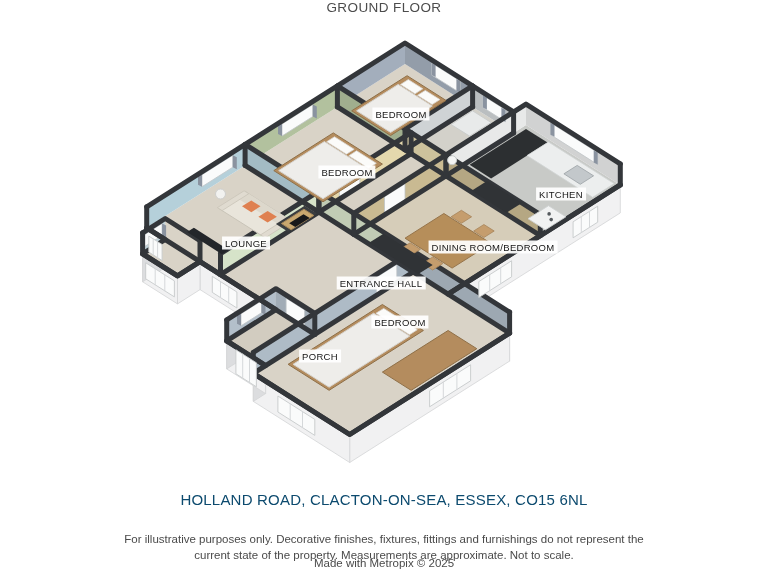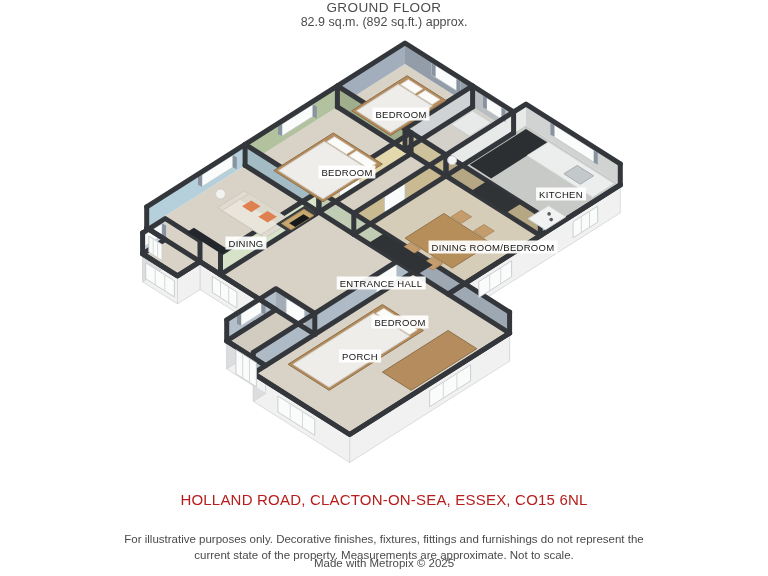--- a/index.html
+++ b/index.html
@@ -6,31 +6,30 @@
   #stage{position:relative;width:768px;height:576px;overflow:hidden;background:#fff;
          font-family:"Liberation Sans","DejaVu Sans",sans-serif;}
   .hdr{position:absolute;left:0;width:768px;text-align:center;color:#4c4c4c;}
   #title{top:0px;font-size:13.5px;letter-spacing:.4px;}
   #area{top:15px;font-size:12.5px;}
   #plan-svg{position:absolute;left:0;top:0;}
   .room-chip{position:absolute;transform:translate(-50%,-50%);background:rgba(255,255,255,.93);
     color:#151515;font-size:9.5px;font-weight:normal;letter-spacing:.3px;padding:1px 3px;
     white-space:nowrap;z-index:5;}
   .ftr{position:absolute;left:0;width:768px;text-align:center;}
-  #address{top:491px;font-size:15px;color:#b91c1c;letter-spacing:.2px;}
+  #address{top:491px;font-size:15px;color:#0c4a6e;letter-spacing:.2px;}
   #disclaimer{top:526px;font-size:11.5px;line-height:15.5px;color:#4a4a4a;}
   #disclaimer .inner{max-width:536px;margin:6px auto;}
   #credit{top:557px;font-size:11.5px;color:#4a4a4a;}
 </style>
 </head>
 <body>
 
 <div id="stage">
   <div class="hdr" id="title">GROUND FLOOR</div>
-  <div class="hdr" id="area">82.9 sq.m. (892 sq.ft.) approx.</div>
 
   <svg id="plan-svg" width="768" height="576" viewBox="0 0 768 576">
       <polygon points="620.3,184.9 448.1,294.1 448.1,322.1 620.3,212.9" fill="#f1f1f2" stroke="#d3d4d6" stroke-width="0.8" stroke-linejoin="round"></polygon>
       <polygon points="448.1,294.1 509.6,333.1 509.6,361.1 448.1,322.1" fill="#f1f1f2" stroke="#d3d4d6" stroke-width="0.8" stroke-linejoin="round"></polygon>
       <polygon points="509.6,333.1 349.7,434.5 349.7,462.5 509.6,361.1" fill="#f1f1f2" stroke="#d3d4d6" stroke-width="0.8" stroke-linejoin="round"></polygon>
       <polygon points="349.7,434.5 253.3,373.4 253.3,401.4 349.7,462.5" fill="#f1f1f2" stroke="#d3d4d6" stroke-width="0.8" stroke-linejoin="round"></polygon>
       <polygon points="253.3,373.4 265.6,365.6 265.6,393.6 253.3,401.4" fill="#dcdddf" stroke="#d3d4d6" stroke-width="0.8" stroke-linejoin="round"></polygon>
       <polygon points="265.6,365.6 226.7,340.9 226.7,368.9 265.6,393.6" fill="#f1f1f2" stroke="#d3d4d6" stroke-width="0.8" stroke-linejoin="round"></polygon>
       <polygon points="226.7,340.9 275.9,309.7 275.9,337.7 226.7,368.9" fill="#dcdddf" stroke="#d3d4d6" stroke-width="0.8" stroke-linejoin="round"></polygon>
       <polygon points="275.9,309.7 200.0,261.6 200.0,289.6 275.9,337.7" fill="#f1f1f2" stroke="#d3d4d6" stroke-width="0.8" stroke-linejoin="round"></polygon>
@@ -203,24 +202,24 @@
       <circle cx="551.2" cy="219.6" r="1.8" fill="#555a5e"></circle>
       <polygon points="472.6,110.8 491.1,122.5 469.6,136.1 451.1,124.5" fill="#e8eaea" stroke="#c8cccc" stroke-width="0.9" stroke-linejoin="round"></polygon>
       <circle cx="452.1" cy="160.2" r="4.5" fill="#f4f5f5" stroke="#c8cccc" stroke-width="1"></circle>
     </svg>
 
   <div id="labels">
       <div class="room-chip" style="left: 401px; top: 114px;">BEDROOM</div>
       <div class="room-chip" style="left: 561px; top: 194px;">KITCHEN</div>
       <div class="room-chip" style="left: 347px; top: 172px;">BEDROOM</div>
       <div class="room-chip" style="left: 493px; top: 247px; text-align: right;">DINING ROOM/BEDROOM</div>
-      <div class="room-chip" style="left: 246px; top: 243px;">DINING</div>
+      <div class="room-chip" style="left: 246px; top: 243px;">LOUNGE</div>
       <div class="room-chip" style="left: 381px; top: 251px; margin-top: 32px;">ENTRANCE HALL</div>
       <div class="room-chip" style="left: 400px; top: 322px;">BEDROOM</div>
-      <div class="room-chip" style="left: 320px; top: 356px; margin-left: 40px;">PORCH</div>
+      <div class="room-chip" style="left: 320px; top: 356px;">PORCH</div>
     </div>
 
   <div class="ftr" id="address">HOLLAND ROAD, CLACTON-ON-SEA, ESSEX, CO15 6NL</div>
   <div class="ftr" id="disclaimer">
     <div class="inner">For illustrative purposes only. Decorative finishes, fixtures, fittings and furnishings do not represent the current state of the property. Measurements are approximate. Not to scale.</div>
   </div>
   <div class="ftr" id="credit">Made with Metropix © 2025</div>
 </div>
 
 </body></html>

